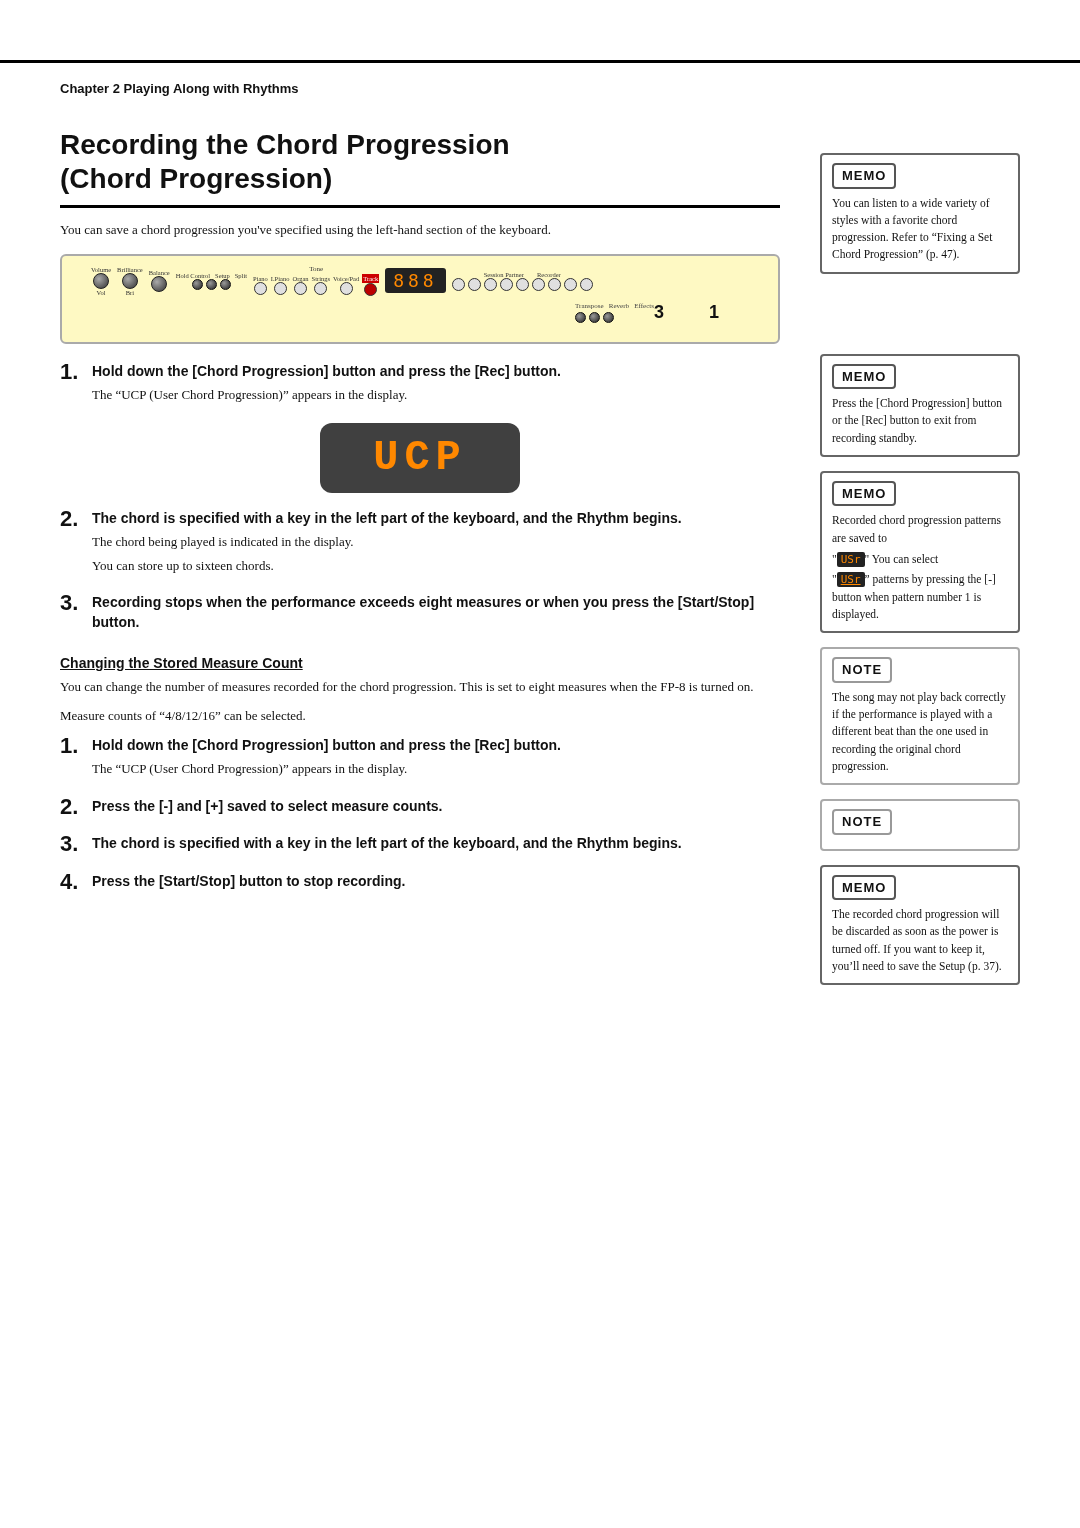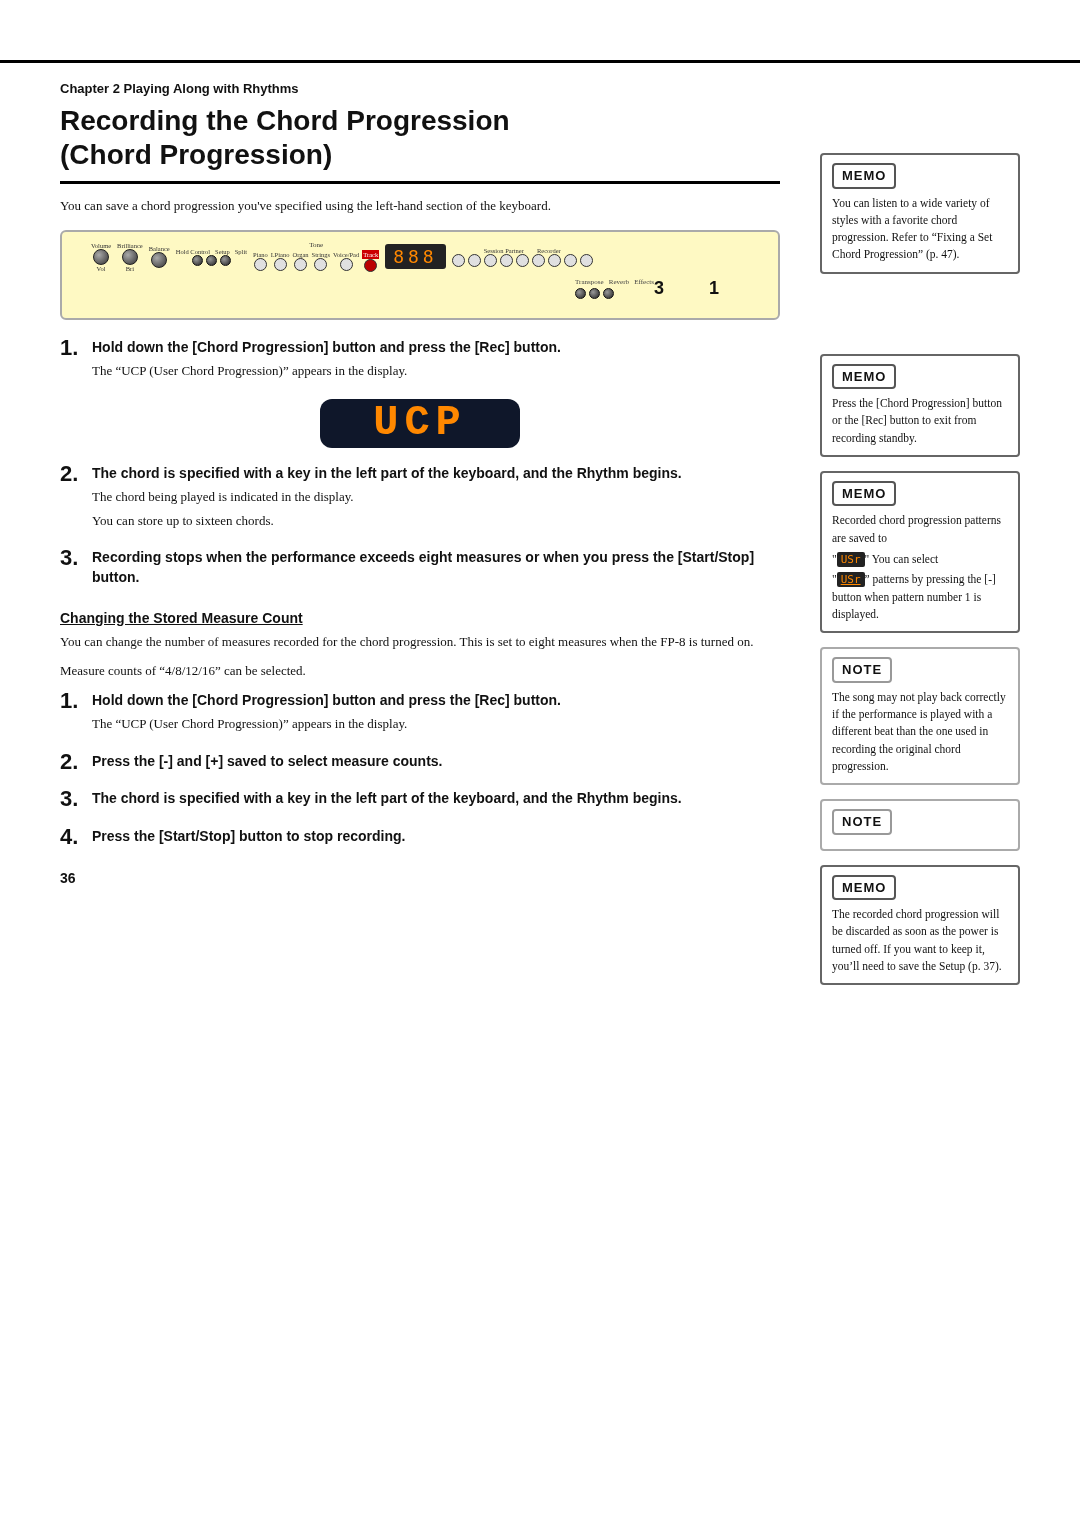--- a/index.html
+++ b/index.html
@@ -114,24 +114,24 @@
       line-height: 1.4;
       margin-bottom: 4px;
     }
     .step-body {
       font-size: 13px;
       line-height: 1.5;
       margin-bottom: 4px;
     }
     
     .ucp-display {
-      background: #0f172a;
+      background: #404040;
       border-radius: 12px;
       width: 200px;
-      height: 49px;
+      height: 70px;
       display: flex;
       align-items: center;
       justify-content: center;
       margin: 11px auto 16px auto;
     }
     .ucp-text {
       color: #f80;
       font-size: 42px;
       font-family: 'Courier New', monospace;
       font-weight: bold;
@@ -275,21 +275,21 @@
 
   <div class="header-area" style="padding-top:18px; padding-bottom:0;">
     <div class="chapter-label">Chapter 2  Playing Along with Rhythms</div>
   </div>
 
   <div class="main-layout">
 
     <div class="left-col">
 
       <div class="section-title">
-        <div style="white-space:pre-line;">Recording the Chord Progression
+        <div style="white-space:pre-line;margin-top:24px;">Recording the Chord Progression
 (Chord Progression)</div>
       </div>
 
       <div class="intro-text">You can save a chord progression you've specified using the left-hand section of the keyboard.</div>
 
       <div class="keyboard-diagram">
         <div class="diag-top">
 
           <div class="diag-section">
             <div class="diag-label">Volume</div>
@@ -435,21 +435,20 @@
         </div>
       </div>
 
       <div class="step">
         <div class="step-number">4.</div>
         <div class="step-content">
           <div class="step-heading">Press the [Start/Stop] button to stop recording.</div>
         </div>
       </div>
 
-      <div class="page-number">36</div>
 
     </div>
 
     <div class="right-col right-col-top">
 
       <div class="memo-box">
         <div class="memo-label-box">MEMO</div>
         <div>You can listen to a wide variety of styles with a favorite chord progression. Refer to “Fixing a Set Chord Progression” (p. 47).</div>
       </div>
 

